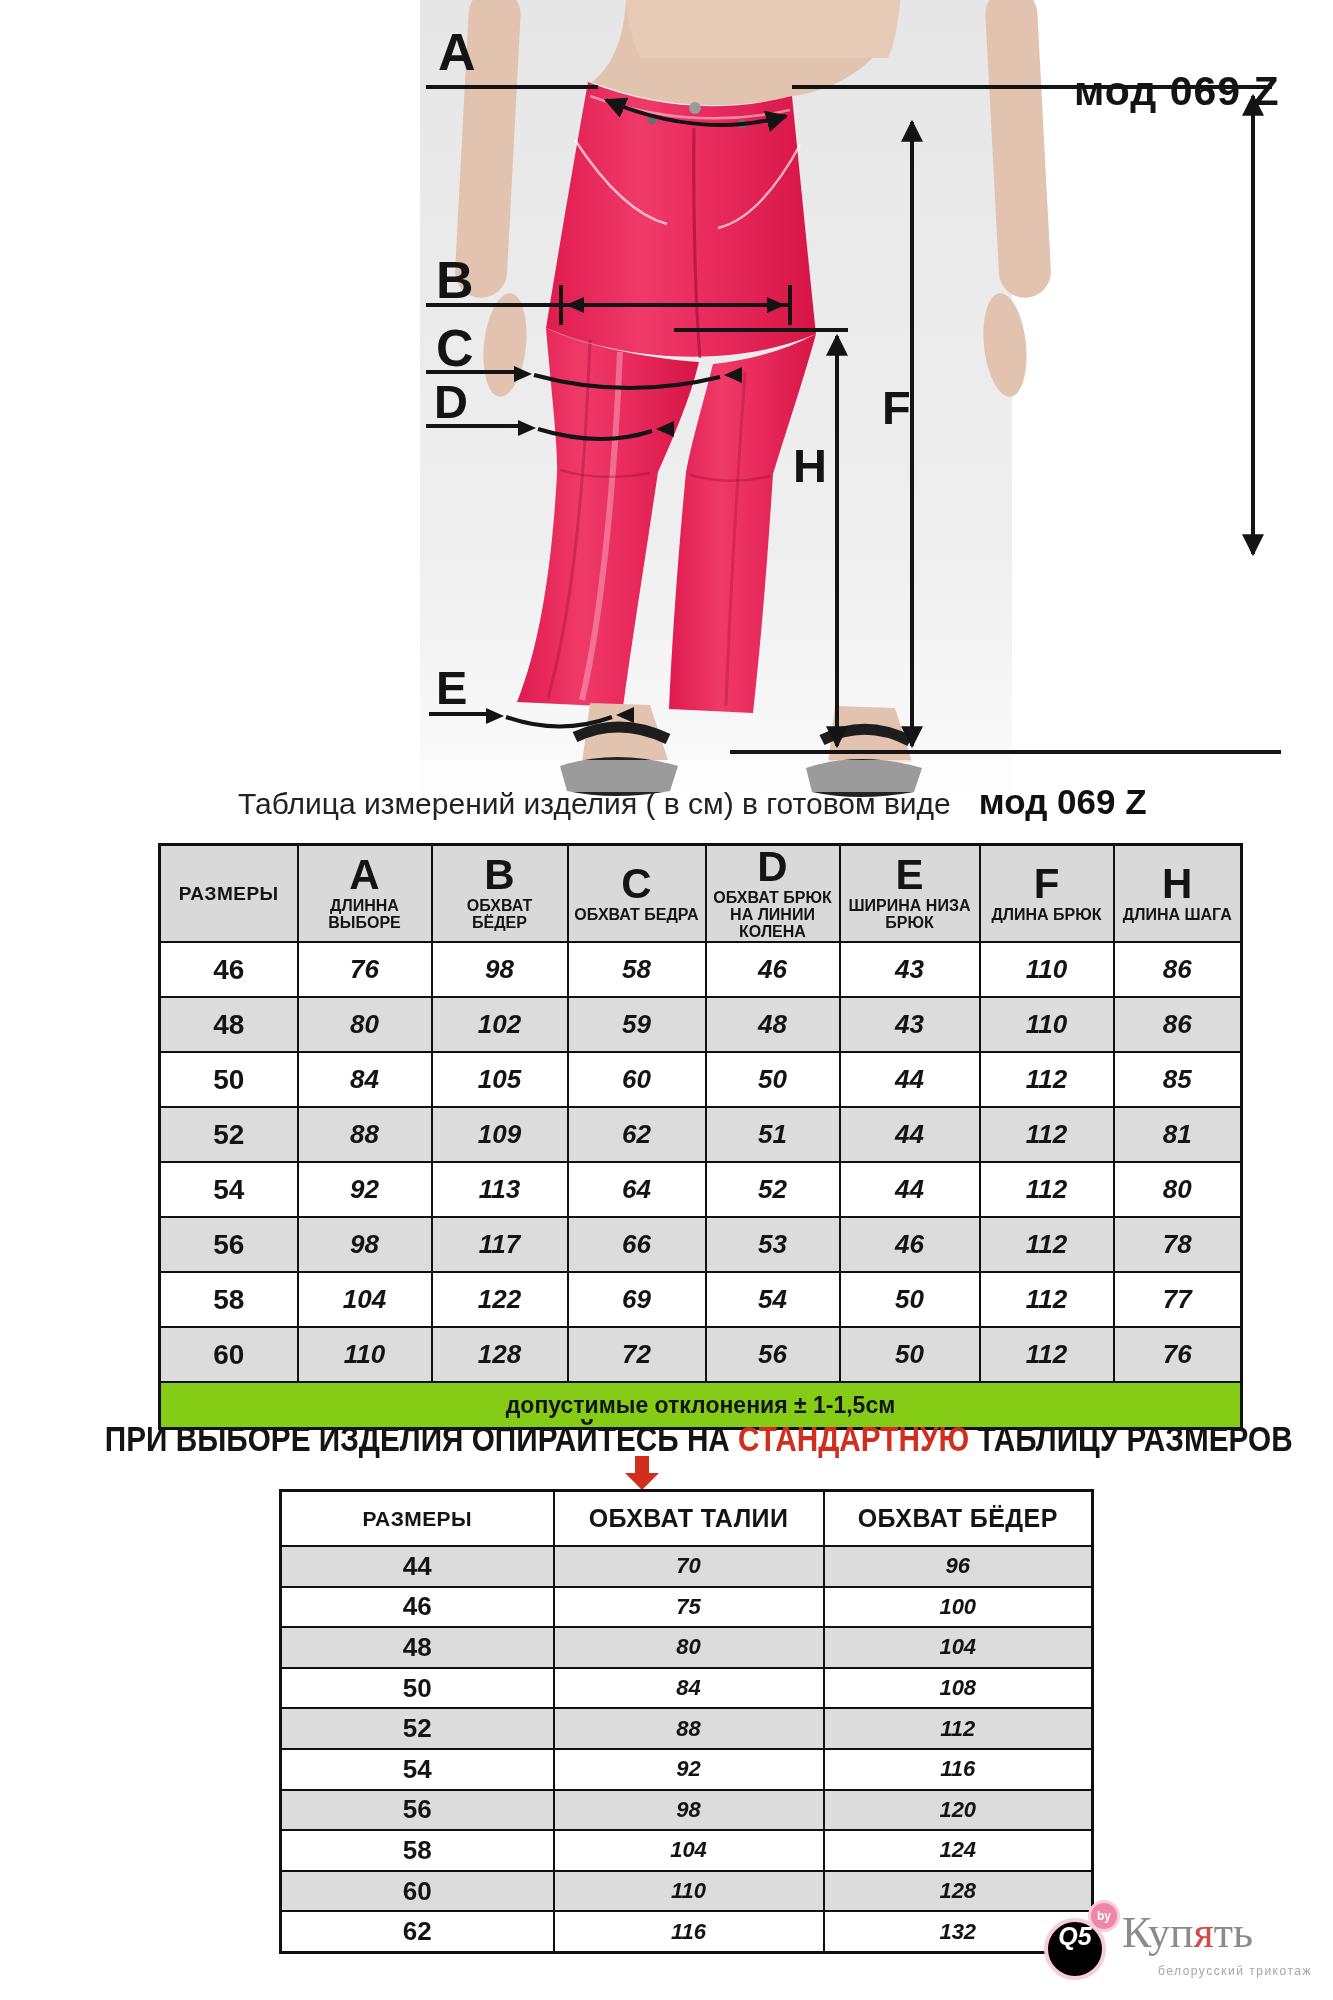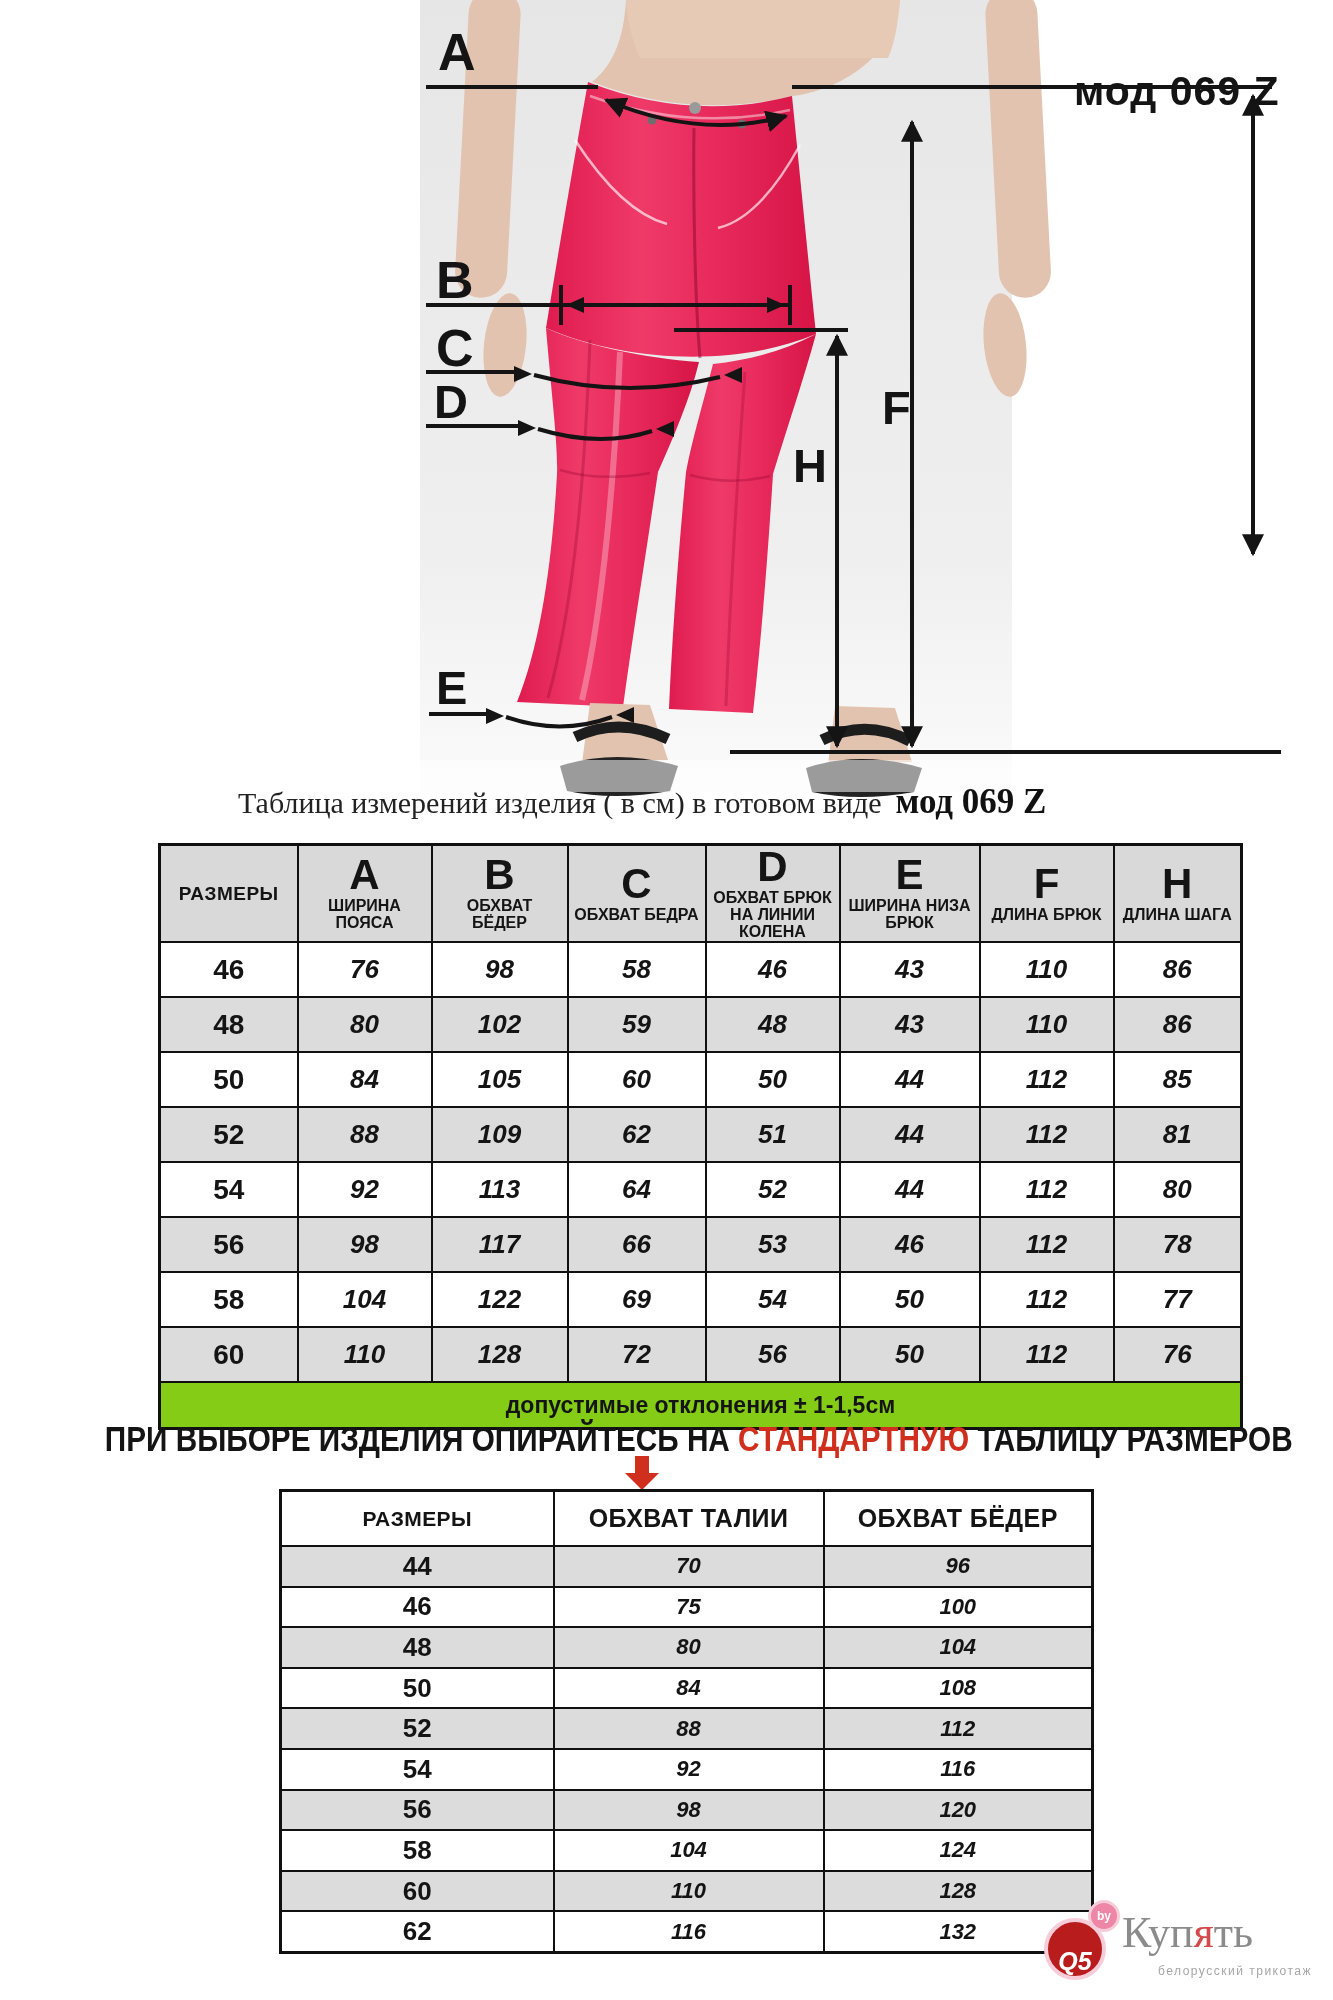--- a/index.html
+++ b/index.html
@@ -4,21 +4,21 @@
 <style>
   html,body{margin:0;padding:0;background:#fff;}
   #page{position:relative;width:1333px;height:2000px;background:#fff;overflow:hidden;
         font-family:"Liberation Sans",sans-serif;color:#141414;}
   
   #model-label{position:absolute;left:1074px;top:68px;font-size:41px;font-weight:bold;
                letter-spacing:1px;white-space:nowrap;}
   
   #diagram{position:absolute;left:0;top:0;width:1333px;height:810px;}
   
-  #t1-title{position:absolute;left:238px;top:782px;display:flex;align-items:baseline;gap:14px;white-space:nowrap;font-family:Liberation Serif, serif;}
+  #t1-title{position:absolute;left:238px;top:782px;display:flex;align-items:baseline;gap:28px;white-space:nowrap;}
   #t1-title .plain{font-size:30px;color:#222;}
   #t1-title .bold{font-size:35px;font-weight:bold;color:#111;}
   
   table{border-collapse:collapse;table-layout:fixed;width:100%;margin-left:32px;}
   #t1{position:absolute;left:126px;top:843px;width:1082px;}
   #t1 table, #t2 table{border:3px solid #101010;}
   th,td{border:2px solid #101010;text-align:center;vertical-align:middle;padding:0;overflow:hidden;}
   #t1 thead th{background:#d9d9d9;height:95px;}
   #t1 .size-h{font-size:19px;font-weight:bold;letter-spacing:.5px;}
   #t1 .letter{font-size:42px;font-weight:bold;line-height:.95;}
@@ -45,21 +45,21 @@
   #t2 .title-cell .rest{font-size:23px;font-weight:bold;margin-left:14px;}
   #t2 thead th.colh{background:#fff;height:53px;font-size:25px;font-weight:bold;letter-spacing:.4px;}
   #t2 thead th.colh.small{font-size:21px;}
   #t2 tbody td{height:38.6px;background:#fff;}
   #t2 tbody tr.alt td{background:#dcdcdc;}
   #t2 td.size{font-size:26px;font-weight:bold;}
   #t2 td.val{font-size:22px;font-weight:bold;font-style:italic;}
   
   #logo{position:absolute;left:1030px;top:1892px;width:300px;height:104px;}
   #logo .ring{position:absolute;left:14px;top:26px;width:54px;height:54px;border-radius:50%;
-              background:#b91c1c;border:4px solid #f7cdd9;display:flex;align-items:flex-end;justify-content:center;}
+              background:#000000;border:4px solid #f7cdd9;display:flex;align-items:flex-start;justify-content:center;}
   #logo .ring span{color:#fff;font-size:25px;font-weight:bold;font-style:italic;}
   #logo .by{position:absolute;left:58px;top:8px;width:26px;height:26px;border-radius:50%;
             background:#ee86a7;border:3px solid #f7cdd9;display:flex;align-items:center;justify-content:center;
             color:#fff;font-size:12px;font-weight:bold;}
   #logo .name{position:absolute;left:92px;top:15px;font-family:"Liberation Serif",serif;
               font-size:44px;color:#8b8b8b;white-space:nowrap;}
   #logo .name .accent{color:#d44a4a;}
   #logo .tagline{position:absolute;left:128px;top:72px;font-size:12px;color:#a6a6a6;letter-spacing:1.5px;white-space:nowrap;}
 </style>
 </head>
@@ -193,21 +193,21 @@
         <col style="width:134px">
           <col style="width:140px">
           <col style="width:134px">
           <col style="width:128px">
       </colgroup>
       <thead>
         <tr id="t1-header-row">
           <th class="size-h">РАЗМЕРЫ</th>
         <th>
               <div class="letter">A</div>
-              <div class="sub">ШИРИНА ПОЯСА</div>
+              <div class="sub">ДЛИННА ВЫБОРЕ</div>
             </th>
             <th>
               <div class="letter">B</div>
               <div class="sub">ОБХВАТ БЁДЕР</div>
             </th>
             <th>
               <div class="letter">C</div>
               <div class="sub">ОБХВАТ БЕДРА</div>
             </th>
             <th>

